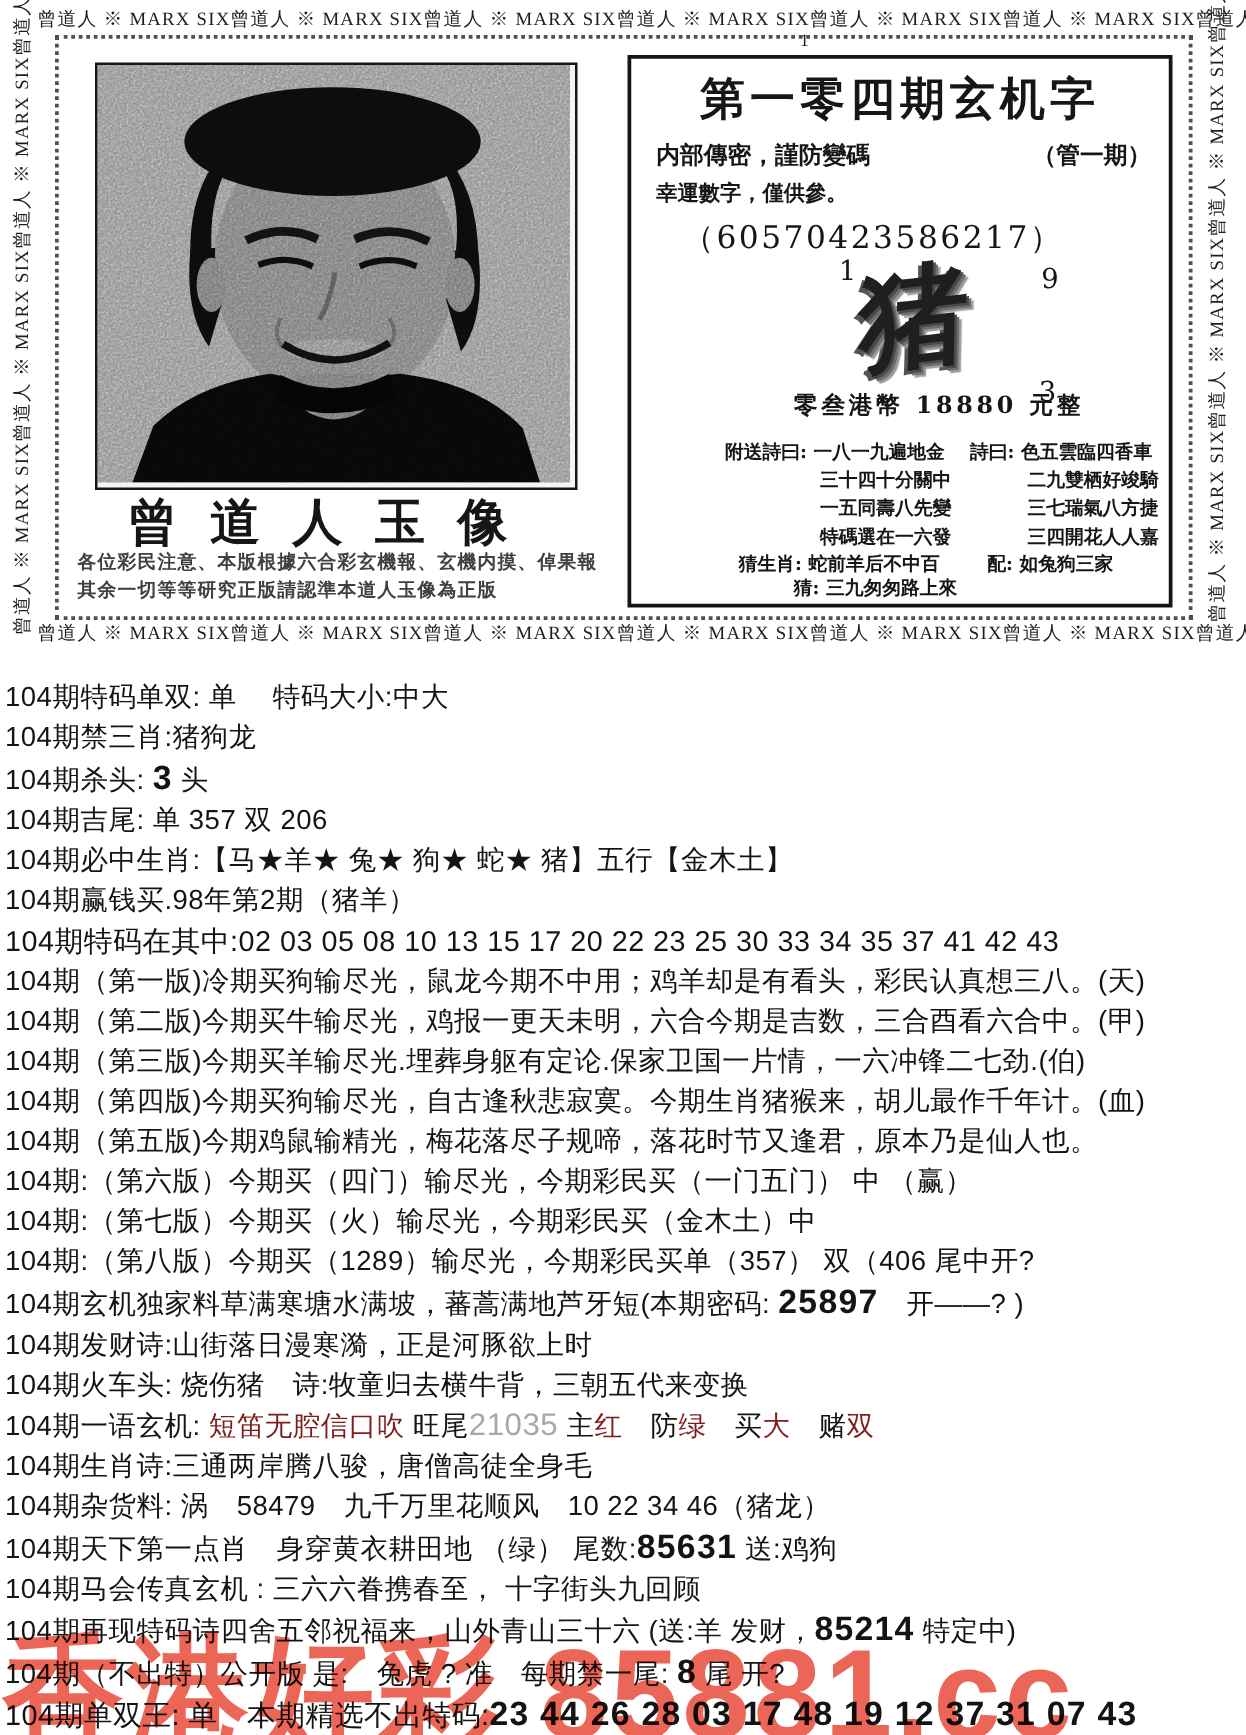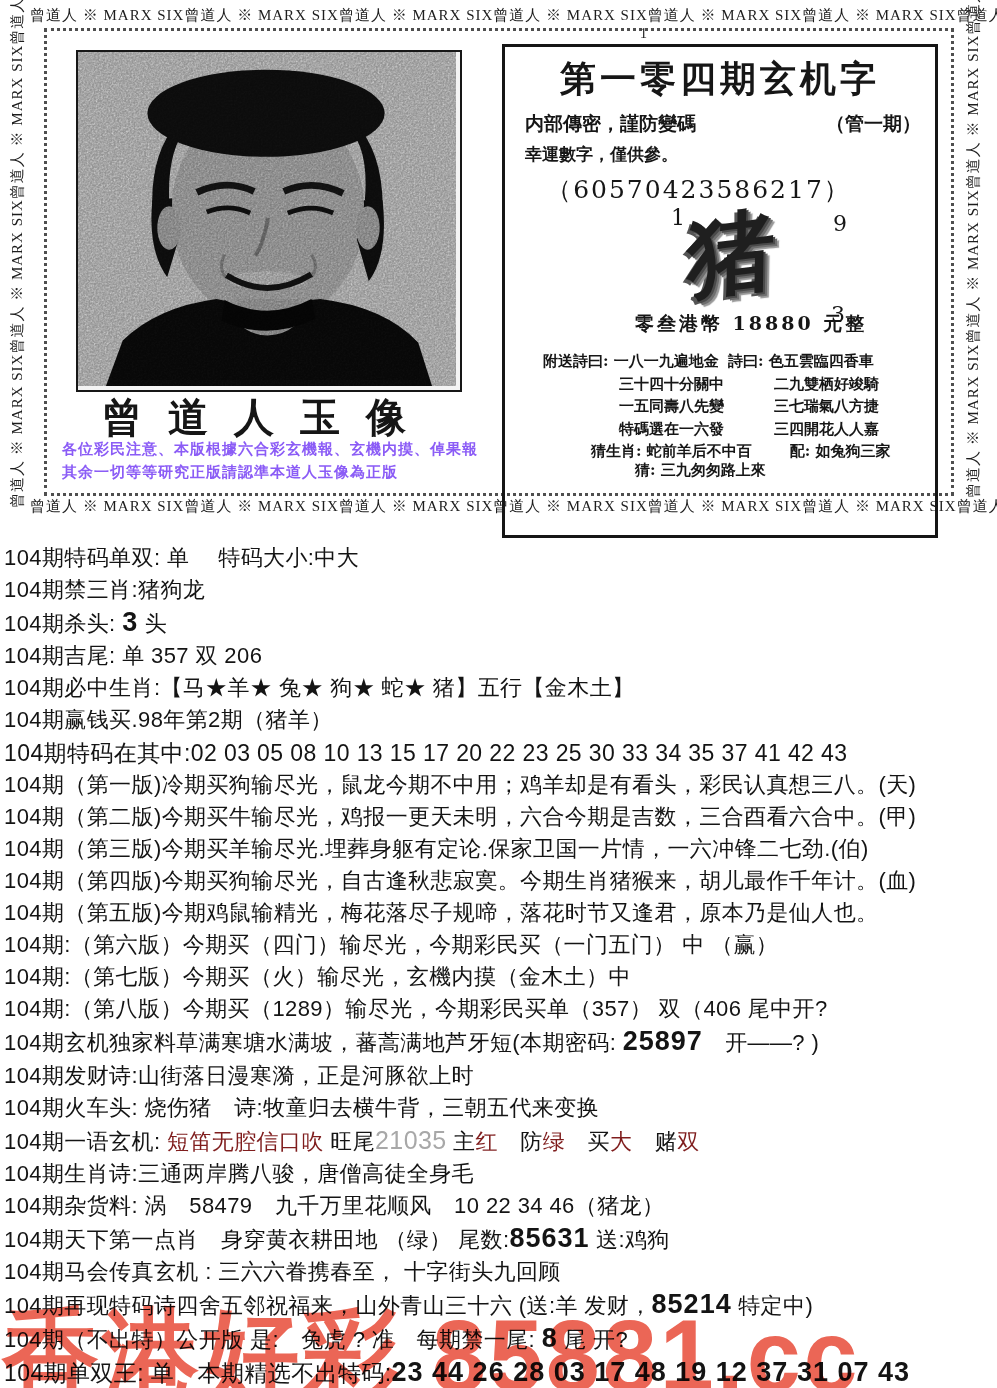--- a/index.html
+++ b/index.html
@@ -20,46 +20,46 @@
   .artifact{position:absolute;left:640px;top:26px;font:14px "Liberation Serif",serif;}
 
   
   .photo{position:absolute;left:76px;top:50px;width:382px;height:338px;background:#f2f0ea;
          border:2px solid #1b1b1b;filter:grayscale(1) contrast(1.04);}
   .photo svg{display:block;}
   .caption{position:absolute;left:76px;top:390px;width:382px;
            font:bold 40px "DejaVu Serif","Liberation Serif",serif;letter-spacing:26px;padding-left:26px;
            box-sizing:border-box;white-space:nowrap;}
   .note{position:absolute;left:62px;width:430px;font:bold 15px "DejaVu Serif","Liberation Serif",serif;
-        letter-spacing:1px;white-space:nowrap;color:#8b5cf6;}
+        letter-spacing:1px;white-space:nowrap;color:#404040;}
   .note.n1{top:440px;}
   .note.n2{top:463px;}
 
   
-  .mbox{position:absolute;left:502px;top:44px;width:436px;height:494px;border:3px solid #151515;
+  .mbox{position:absolute;left:502px;top:44px;width:436px;height:442px;border:3px solid #151515;
         box-sizing:border-box;font-family:"DejaVu Serif","Liberation Serif",serif;}
   .mb-title{position:absolute;top:8px;left:0;width:100%;text-align:center;
             font-weight:bold;font-size:36px;letter-spacing:4px;white-space:nowrap;}
   .mb-row1{position:absolute;top:64px;left:20px;right:14px;display:flex;justify-content:space-between;
            font-weight:bold;font-size:19px;white-space:nowrap;}
   .mb-row2{position:absolute;top:96px;left:20px;font-weight:bold;font-size:17px;white-space:nowrap;}
   .mb-code{position:absolute;top:126px;left:0;width:90%;text-align:center;font-size:25px;
            letter-spacing:2px;white-space:nowrap;}
   .mb-glyph-area{position:absolute;top:158px;left:120px;width:250px;height:120px;}
   .mb-glyph{position:absolute;left:62px;top:4px;font-size:88px;font-weight:bold;line-height:1;
             color:#1f1f1f;transform:rotate(-7deg) skewX(-8deg);
             text-shadow:2px 2px 0 #4a4a4a,4px 4px 0 #6e6e6e,6px 6px 1px #989898,-3px 3px 0 #555;}
   .mb-num{position:absolute;font-size:22px;}
   .mb-num.n1{left:46px;top:0;}
   .mb-num.n9{right:28px;top:6px;}
   .mb-num.n3{right:30px;bottom:-2px;}
   .mb-amount{position:absolute;top:264px;left:130px;width:300px;text-align:left;font-size:19px;
              letter-spacing:3px;white-space:nowrap;font-weight:bold;}
-  .mb-poems{position:absolute;top:303px;left:38px;right:8px;display:flex;gap:4px;
-            font-size:15px;line-height:22.5px;font-weight:bold;}
+  .mb-poems{position:absolute;top:303px;left:38px;right:8px;display:flex;gap:15px;
+            font-size:15px;line-height:22.5px;font-weight:bold;justify-content:flex-end;}
   .pcol{white-space:nowrap;}
   .pl .cont{padding-left:76px;}
   .pr .cont{padding-left:46px;}
   .mb-guess1{position:absolute;top:395px;left:86px;display:flex;gap:38px;font-size:15px;
              font-weight:bold;white-space:nowrap;}
   .mb-guess2{position:absolute;top:414px;left:130px;font-size:15px;font-weight:bold;white-space:nowrap;}
 
   
   .body-lines{position:absolute;left:4px;top:542px;width:975px;}
   .bline{font-size:22px;line-height:32.1px;white-space:nowrap;letter-spacing:0.4px;color:#141414;}
@@ -190,21 +190,21 @@
     <div class="bline"><span>104期吉尾: 单 357 双 206</span></div>
     <div class="bline"><span>104期必中生肖:【马★羊★ 兔★ 狗★ 蛇★ 猪】五行【金木土】</span></div>
     <div class="bline"><span>104期赢钱买.98年第2期（猪羊）</span></div>
     <div class="bline lg"><span>104期特码在其中:02 03 05 08 10 13 15 17 20 22 23 25 30 33 34 35 37 41 42 43</span></div>
     <div class="bline"><span>104期（第一版)冷期买狗输尽光，鼠龙今期不中用；鸡羊却是有看头，彩民认真想三八。(天)</span></div>
     <div class="bline"><span>104期（第二版)今期买牛输尽光，鸡报一更天未明，六合今期是吉数，三合酉看六合中。(甲)</span></div>
     <div class="bline"><span>104期（第三版)今期买羊输尽光.埋葬身躯有定论.保家卫国一片情，一六冲锋二七劲.(伯)</span></div>
     <div class="bline"><span>104期（第四版)今期买狗输尽光，自古逢秋悲寂寞。今期生肖猪猴来，胡儿最作千年计。(血)</span></div>
     <div class="bline"><span>104期（第五版)今期鸡鼠输精光，梅花落尽子规啼，落花时节又逢君，原本乃是仙人也。</span></div>
     <div class="bline"><span>104期:（第六版）今期买（四门）输尽光，今期彩民买（一门五门） 中 （赢）</span></div>
-    <div class="bline"><span>104期:（第七版）今期买（火）输尽光，玄機内摸（金木土）中</span></div>
+    <div class="bline"><span>104期:（第七版）今期买（火）输尽光，今期彩民买（金木土）中</span></div>
     <div class="bline"><span>104期:（第八版）今期买（1289）输尽光，今期彩民买单（357） 双（406 尾中开?</span></div>
     <div class="bline"><span>104期玄机独家料草满寒塘水满坡，蕃蒿满地芦牙短(本期密码: </span><span class="big">25897</span><span>　开——? )</span></div>
     <div class="bline"><span>104期发财诗:山街落日漫寒漪，正是河豚欲上时</span></div>
     <div class="bline"><span>104期火车头: 烧伤猪　诗:牧童归去横牛背，三朝五代来变换</span></div>
     <div class="bline"><span>104期一语玄机: </span><span class="g">短笛无腔信口吹</span><span> 旺尾</span><span class="gbig">21035</span><span> 主</span><span class="g">红</span><span>　防</span><span class="g">绿</span><span>　买</span><span class="g">大</span><span>　赌</span><span class="g">双</span></div>
     <div class="bline"><span>104期生肖诗:三通两岸腾八骏，唐僧高徒全身毛</span></div>
     <div class="bline"><span>104期杂货料: 涡　58479　九千万里花顺风　10 22 34 46（猪龙）</span></div>
     <div class="bline"><span>104期天下第一点肖　身穿黄衣耕田地 （绿） 尾数:</span><span class="big">85631</span><span> 送:鸡狗</span></div>
     <div class="bline"><span>104期马会传真玄机 : 三六六眷携春至， 十字街头九回顾</span></div>
     <div class="bline"><span>104期再现特码诗四舍五邻祝福来，山外青山三十六 (送:羊 发财，</span><span class="big">85214</span><span>  特定中)</span></div>

